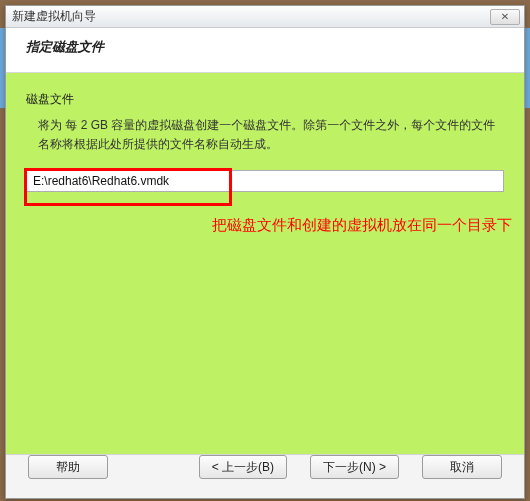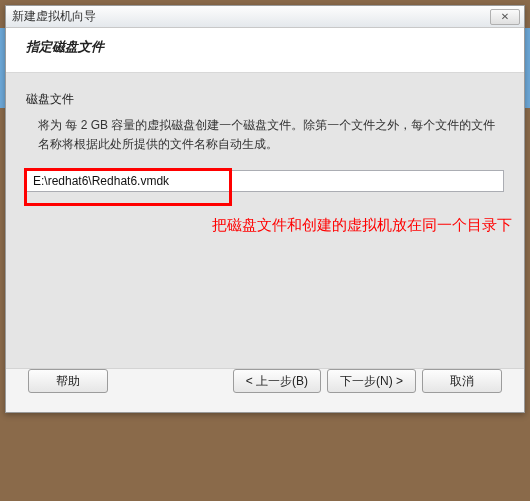--- a/index.html
+++ b/index.html
@@ -13,22 +13,22 @@
       overflow: hidden;
     }
     .bgband {
       position: absolute;
       top: 28px; left: 0; right: 0; height: 80px;
       background: #6da8d8;
     }
     .dialog {
       position: absolute;
       top: 5px; left: 5px;
-      width: 520px; height: 408px;
-      background: #e5e5e5;
+      width: 520px; height: 494px;
+      background: #bef264;
       border: 1px solid #9a9a9a;
       box-shadow: 0 2px 6px rgba(0,0,0,0.3);
     }
     .titlebar {
       height: 22px;
       background: linear-gradient(#fdfdfd, #e4e8ec);
       border-bottom: 1px solid #c8c8c8;
       display: flex;
       align-items: center;
       padding: 0 4px;
@@ -128,21 +128,21 @@
       padding: 0 12px;
       background: linear-gradient(#fdfdfd,#e6e6e6);
       border: 1px solid #9c9c9c;
       border-radius: 3px;
       font-size: 12px;
       color: #222;
       cursor: pointer;
       min-width: 80px;
     }
     .footer .spacer { flex: 1; }
-    .footer .btn + .btn { margin-left: 6px; }
+    .footer .btn + .btn { margin-left: 23px; }
   </style>
 </head>
 <body>
 
 <div class="bgband"></div>
 
 <div class="dialog">
 
   <div class="titlebar">
     <span class="title-text">新建虚拟机向导</span>

